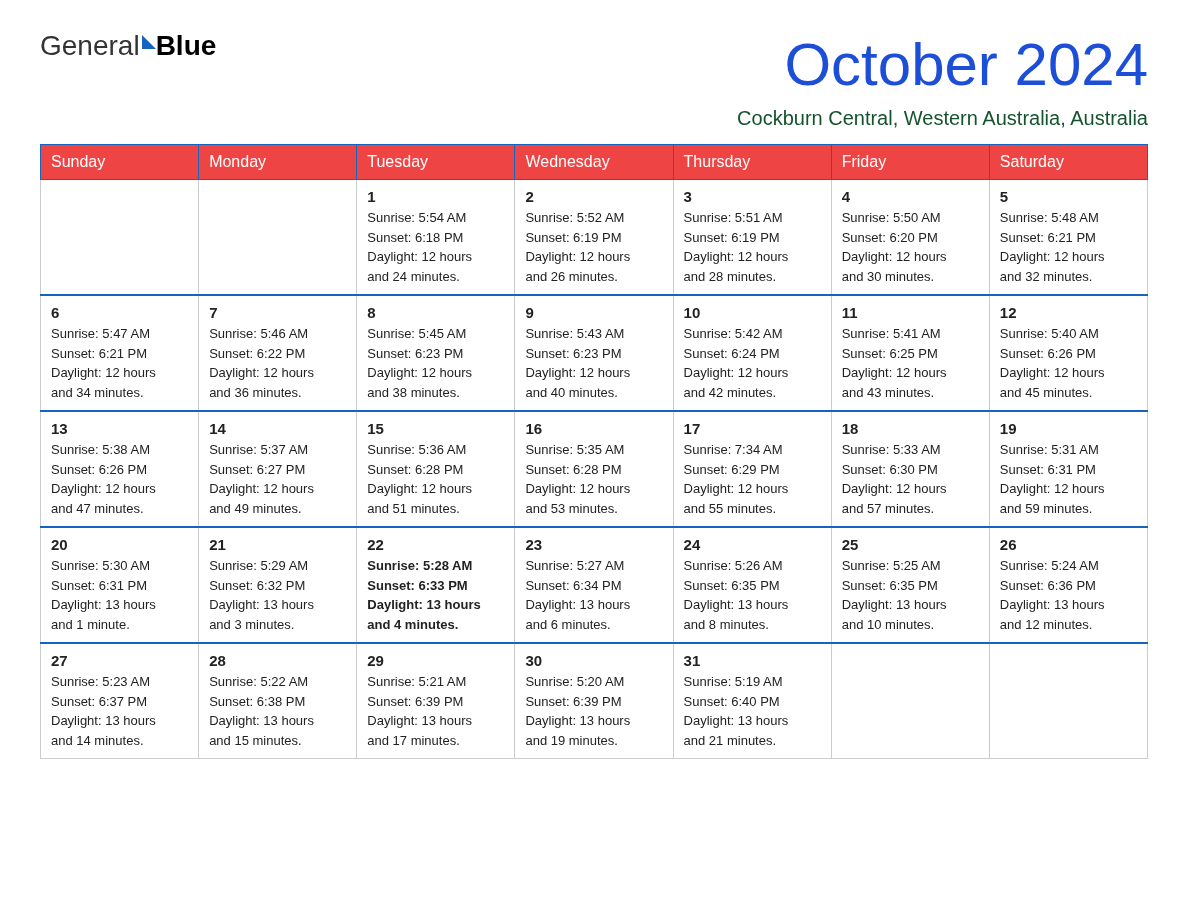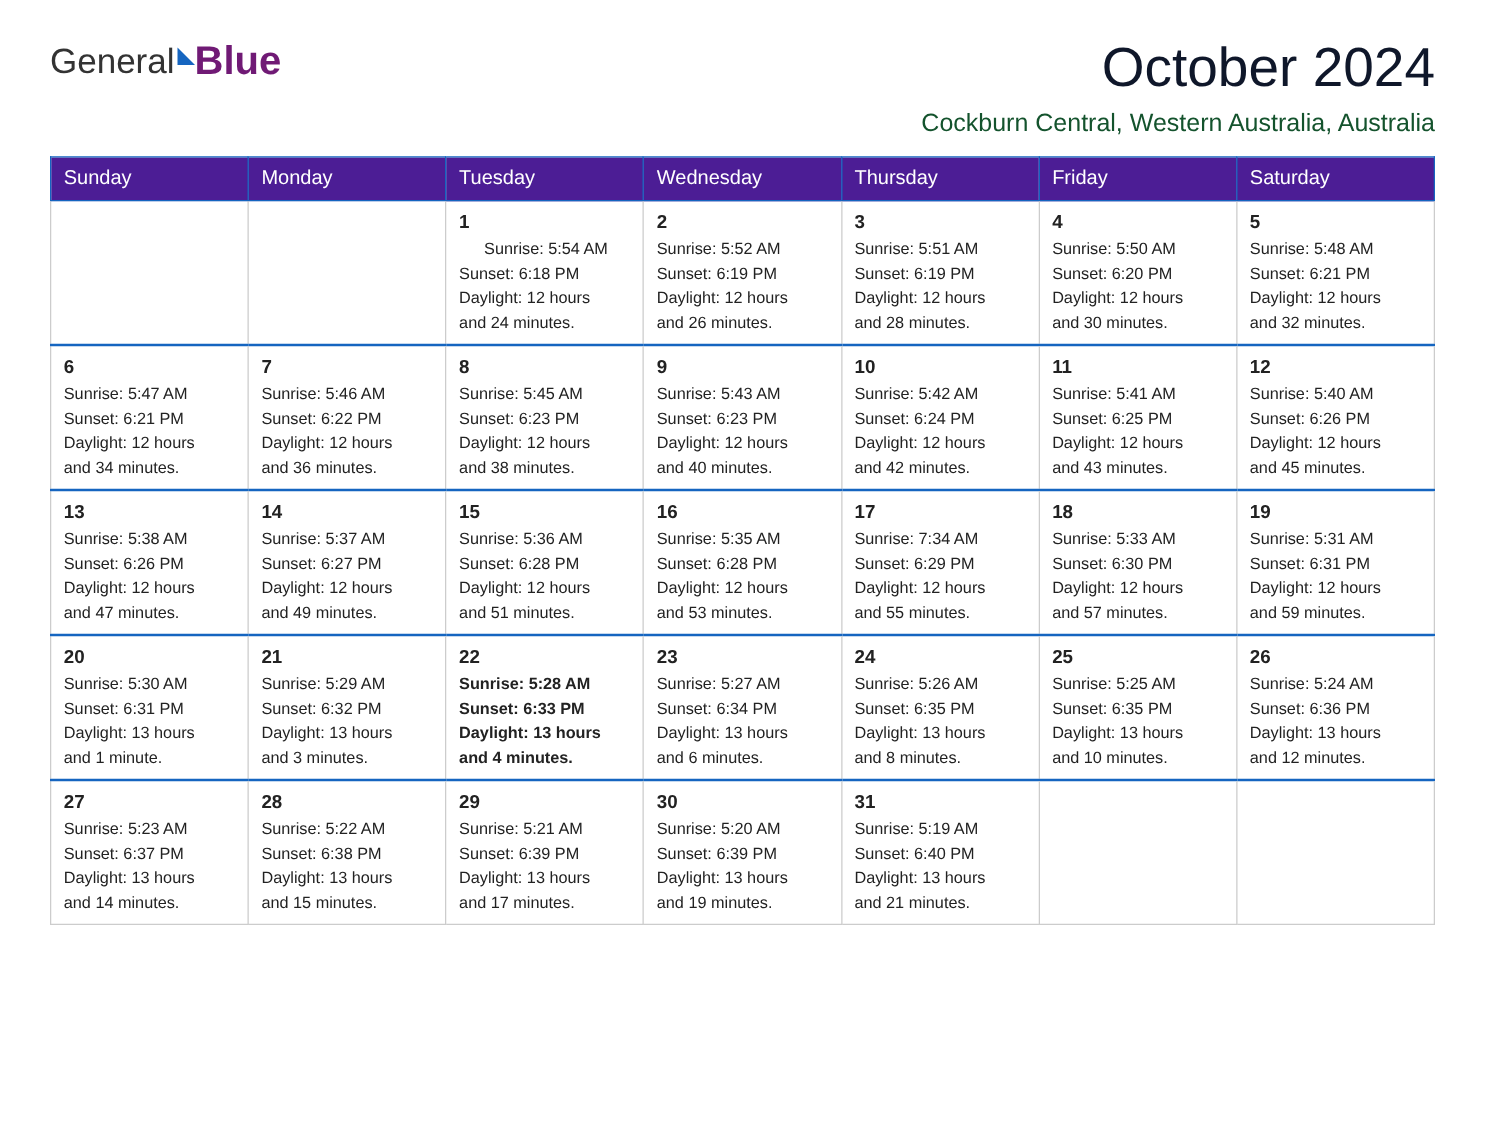--- a/index.html
+++ b/index.html
@@ -20,55 +20,55 @@
       display: flex;
       align-items: center;
       gap: 0;
     }
     .logo-text-general {
       font-size: 28px;
       font-weight: normal;
       color: #333;
     }
     .logo-text-blue {
-      font-size: 32px;
+      font-size: 28px;
       font-weight: bold;
-      color: #701a75;
+      color: #000000;
     }
     .logo-triangle {
       width: 0;
       height: 0;
       border-left: 14px solid #1565c0;
       border-top: 14px solid transparent;
       border-bottom: 0px solid transparent;
       display: inline-block;
       margin-left: 2px;
       vertical-align: middle;
       position: relative;
       top: -4px;
     }
     .month-title {
-      font-size: 44px;
+      font-size: 60px;
       font-weight: normal;
-      color: #0f172a;
+      color: #1d4ed8;
       text-align: right;
     }
     .location-title {
       font-size: 20px;
       color: #14532d;
       text-align: right;
       margin-bottom: 14px;
     }
     table {
       width: 100%;
       border-collapse: collapse;
       table-layout: fixed;
     }
     thead tr th {
-      background-color: #4c1d95;
+      background-color: #ef4444;
       color: #fff;
       font-size: 16px;
       font-weight: normal;
       padding: 8px 10px;
       text-align: left;
       border: 1px solid #1565c0;
     }
     tbody tr td {
       vertical-align: top;
       padding: 8px 10px;
@@ -123,21 +123,21 @@
         <th>Wednesday</th>
         <th>Thursday</th>
         <th>Friday</th>
         <th>Saturday</th>
       </tr>
   </thead>
   <tbody id="calendar-body">
       <tr>
         <td class="empty-cell"></td>
         <td class="empty-cell"></td>
-        <td><span class="day-number">1</span><span class="day-info" style="white-space: pre-line; margin-left: 20px;">Sunrise: 5:54 AM
+        <td><span class="day-number">1</span><span class="day-info" style="white-space: pre-line;">Sunrise: 5:54 AM
 Sunset: 6:18 PM
 Daylight: 12 hours
 and 24 minutes.</span></td>
         <td><span class="day-number">2</span><span class="day-info" style="white-space: pre-line;">Sunrise: 5:52 AM
 Sunset: 6:19 PM
 Daylight: 12 hours
 and 26 minutes.</span></td>
         <td><span class="day-number">3</span><span class="day-info" style="white-space: pre-line;">Sunrise: 5:51 AM
 Sunset: 6:19 PM
 Daylight: 12 hours

